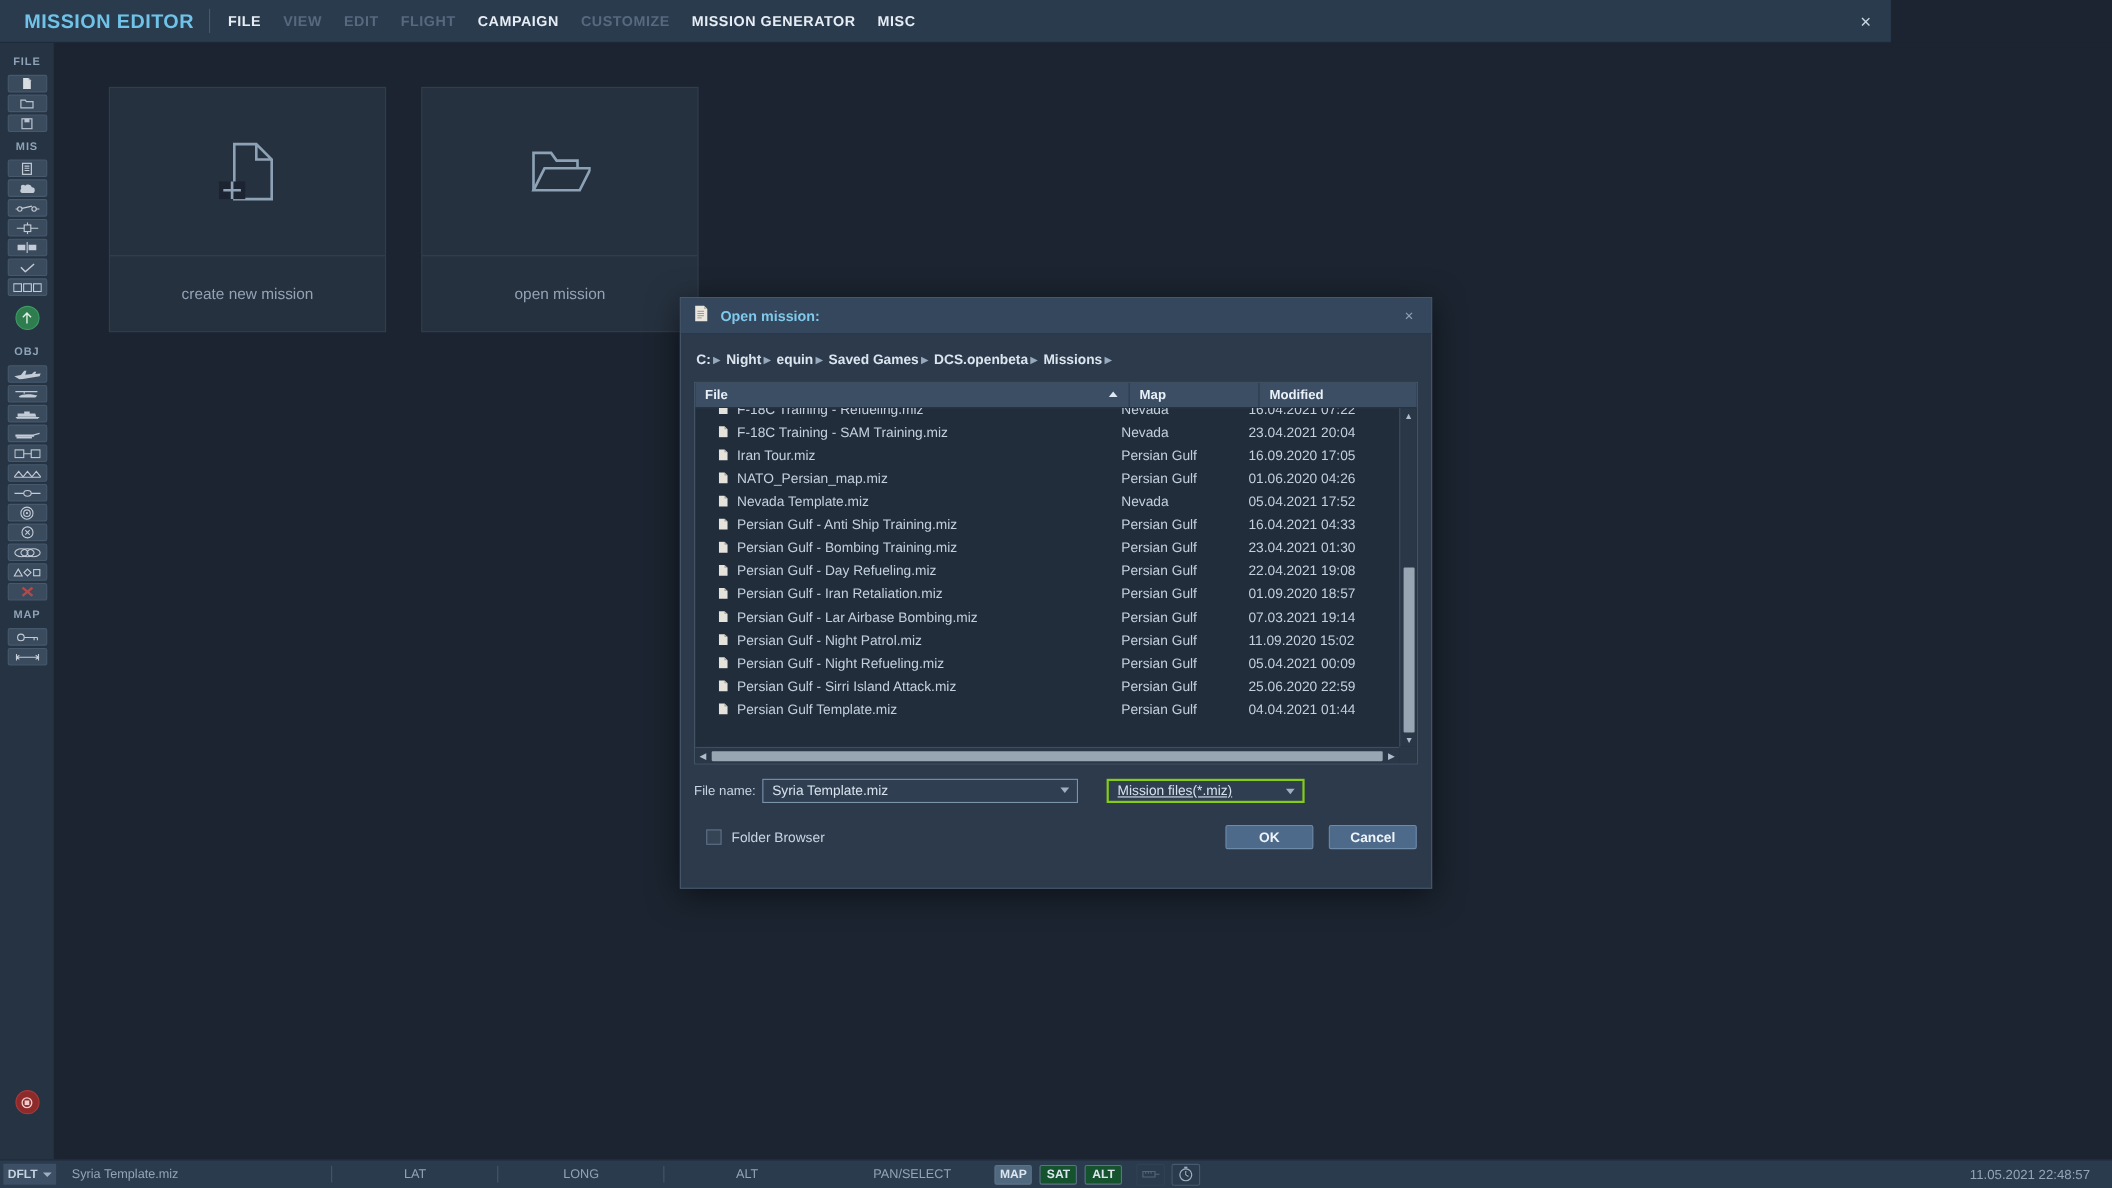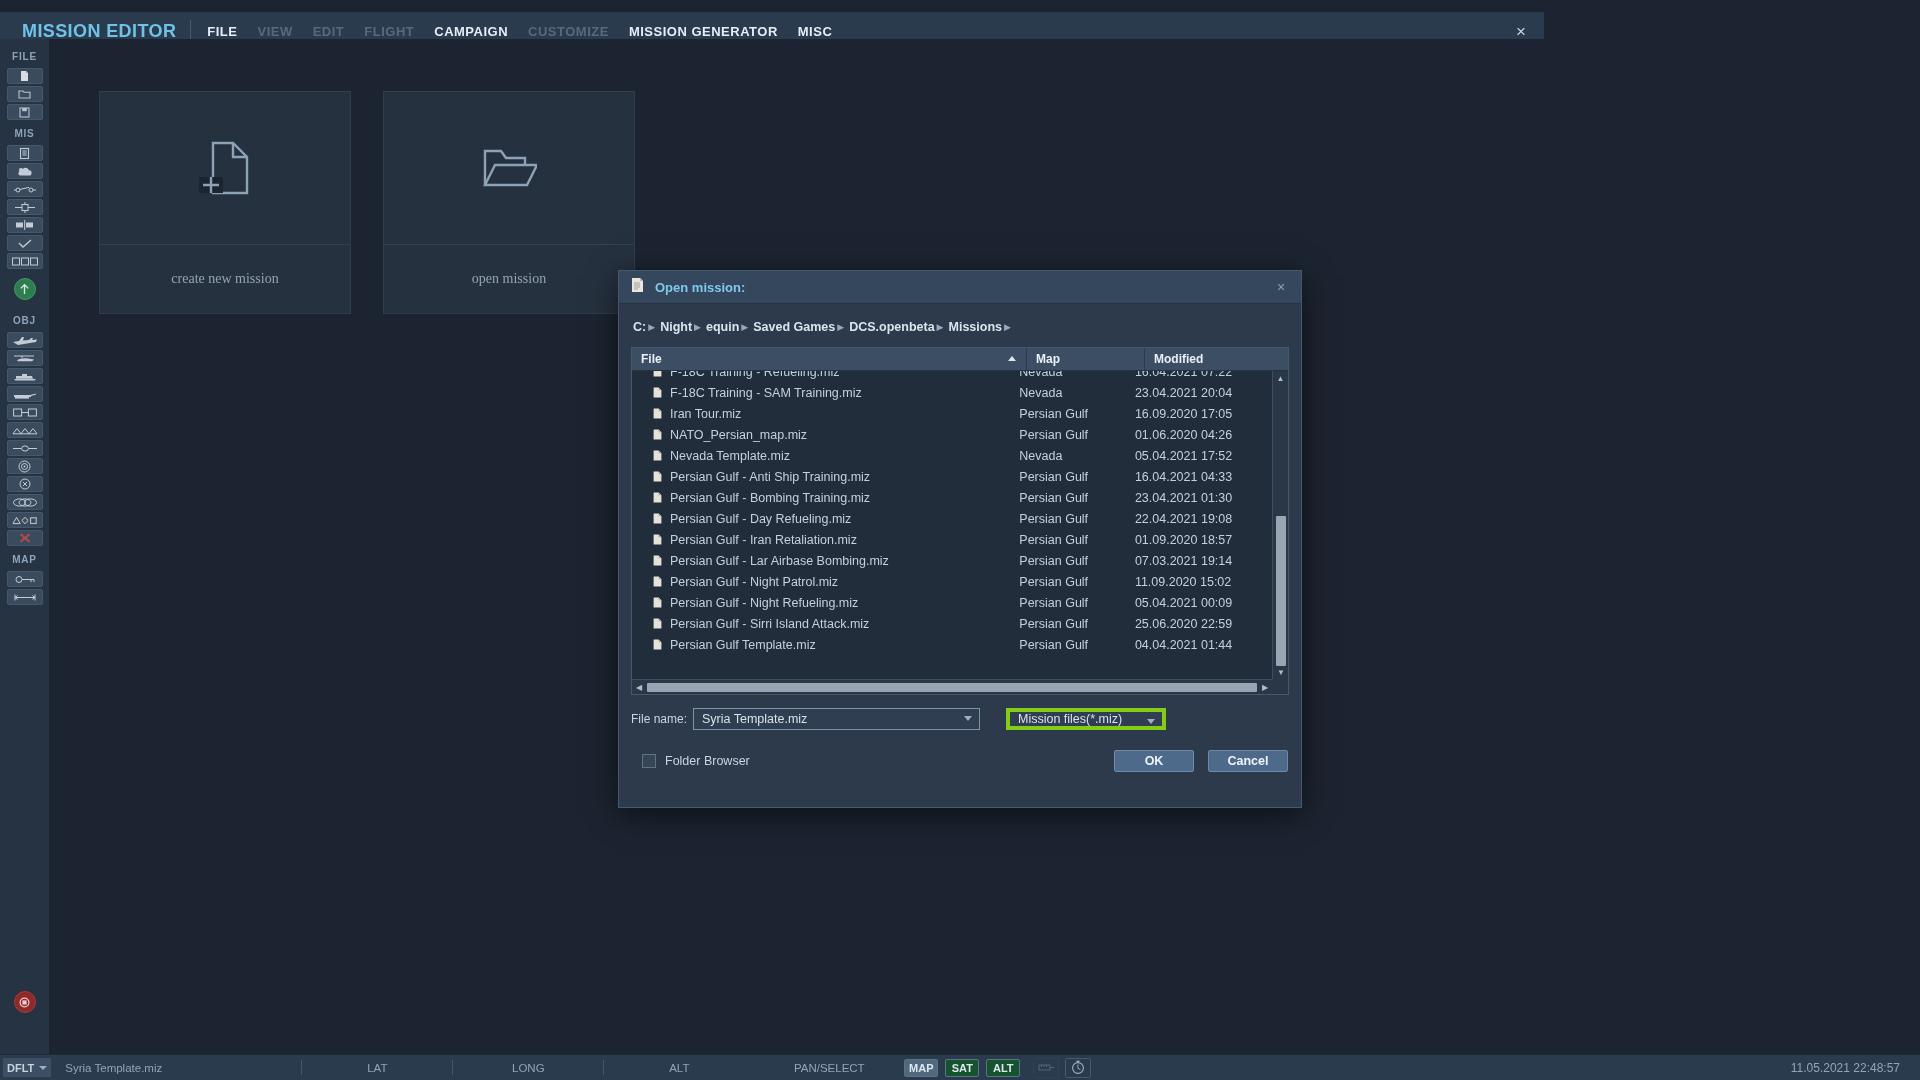--- a/index.html
+++ b/index.html
@@ -7,21 +7,21 @@
     width: 1920px; height: 1080px;
     background: #1b2430;
     font-family: "Liberation Sans", sans-serif;
     overflow: hidden;
     -webkit-font-smoothing: antialiased;
   }
   .app { position: relative; width: 1920px; height: 1080px; }
 
   
   .topbar {
-    position: absolute; left: 0; top: 12px; width: 1544px; height: 39px;
+    position: absolute; left: 0; top: 0; width: 1719px; height: 39px;
     background: #2b3b4e;
     display: flex; align-items: center;
     border-bottom: 1px solid #1f2a38;
   }
   .brand {
     color: #6fc3e8; font-size: 18px; font-weight: bold; letter-spacing: .4px;
     padding: 0 14px 0 22px; line-height: 39px;
   }
   .brand-sep { width: 1px; height: 22px; background: #46586e; margin-right: 16px; }
   .menu { display: flex; align-items: center; gap: 20px; }
@@ -60,21 +60,21 @@
     display: flex; align-items: center; justify-content: center; cursor: pointer;
   }
   .sb-round.red { background: #8e2a2a; border-color: #a93a3a; }
   .sb-bottom { position: absolute; left: 0; bottom: 36px; width: 49px; }
 
   
   .canvas {
     position: absolute; left: 49px; top: 39px; width: 1871px; height: 1019px;
     background: #1b2430;
   }
-  .cards { position: absolute; left: 50px; top: 52px; display: flex; gap: 32px; font-family: Liberation Serif, serif; }
+  .cards { position: absolute; left: 50px; top: 40px; display: flex; gap: 32px; }
   .card {
     width: 252px; height: 223px;
     background: #26313f; border: 1px solid #303d4d;
     display: flex; flex-direction: column; cursor: pointer;
   }
   .card-icon { flex: 1; display: flex; align-items: center; justify-content: center; }
   .card-div { height: 1px; background: #35414f; }
   .card-label {
     height: 68px; display: flex; align-items: center; justify-content: center;
     color: #93a3b4; font-size: 14px;
@@ -167,21 +167,21 @@
 
   .row-filename { display: flex; align-items: center; margin-top: 13px; }
   .lbl-filename { color: #c8d5e2; font-size: 12px; width: 62px; }
   .combo {
     height: 22px; background: #2f3e51; border: 1px solid #5a7characters;
     border: 1px solid #5d7governor;
     display: flex; align-items: center; padding: 0 0 0 8px;
     color: #d7e2ec; font-size: 12.5px; cursor: pointer; position: relative;
   }
   .combo-name { width: 287px; border: 1px solid #7b93ab; }
-  .combo-filter { width: 160px; margin-left: 26px; border: 4px solid #84cc16; }
+  .combo-filter { width: 180px; margin-left: 26px; border: 2px solid #84cc16; text-decoration: underline; }
   .combo-caret {
     position: absolute; right: 7px; top: 7px; width: 0; height: 0;
     border-left: 4px solid transparent; border-right: 4px solid transparent;
     border-top: 5px solid #9fb0c1;
   }
 
   .row-bottom { display: flex; align-items: center; margin-top: 20px; }
   .chk-wrap { display: flex; align-items: center; cursor: pointer; margin-left: 11px; }
   .chk-box {
     width: 14px; height: 14px; background: #364556;

